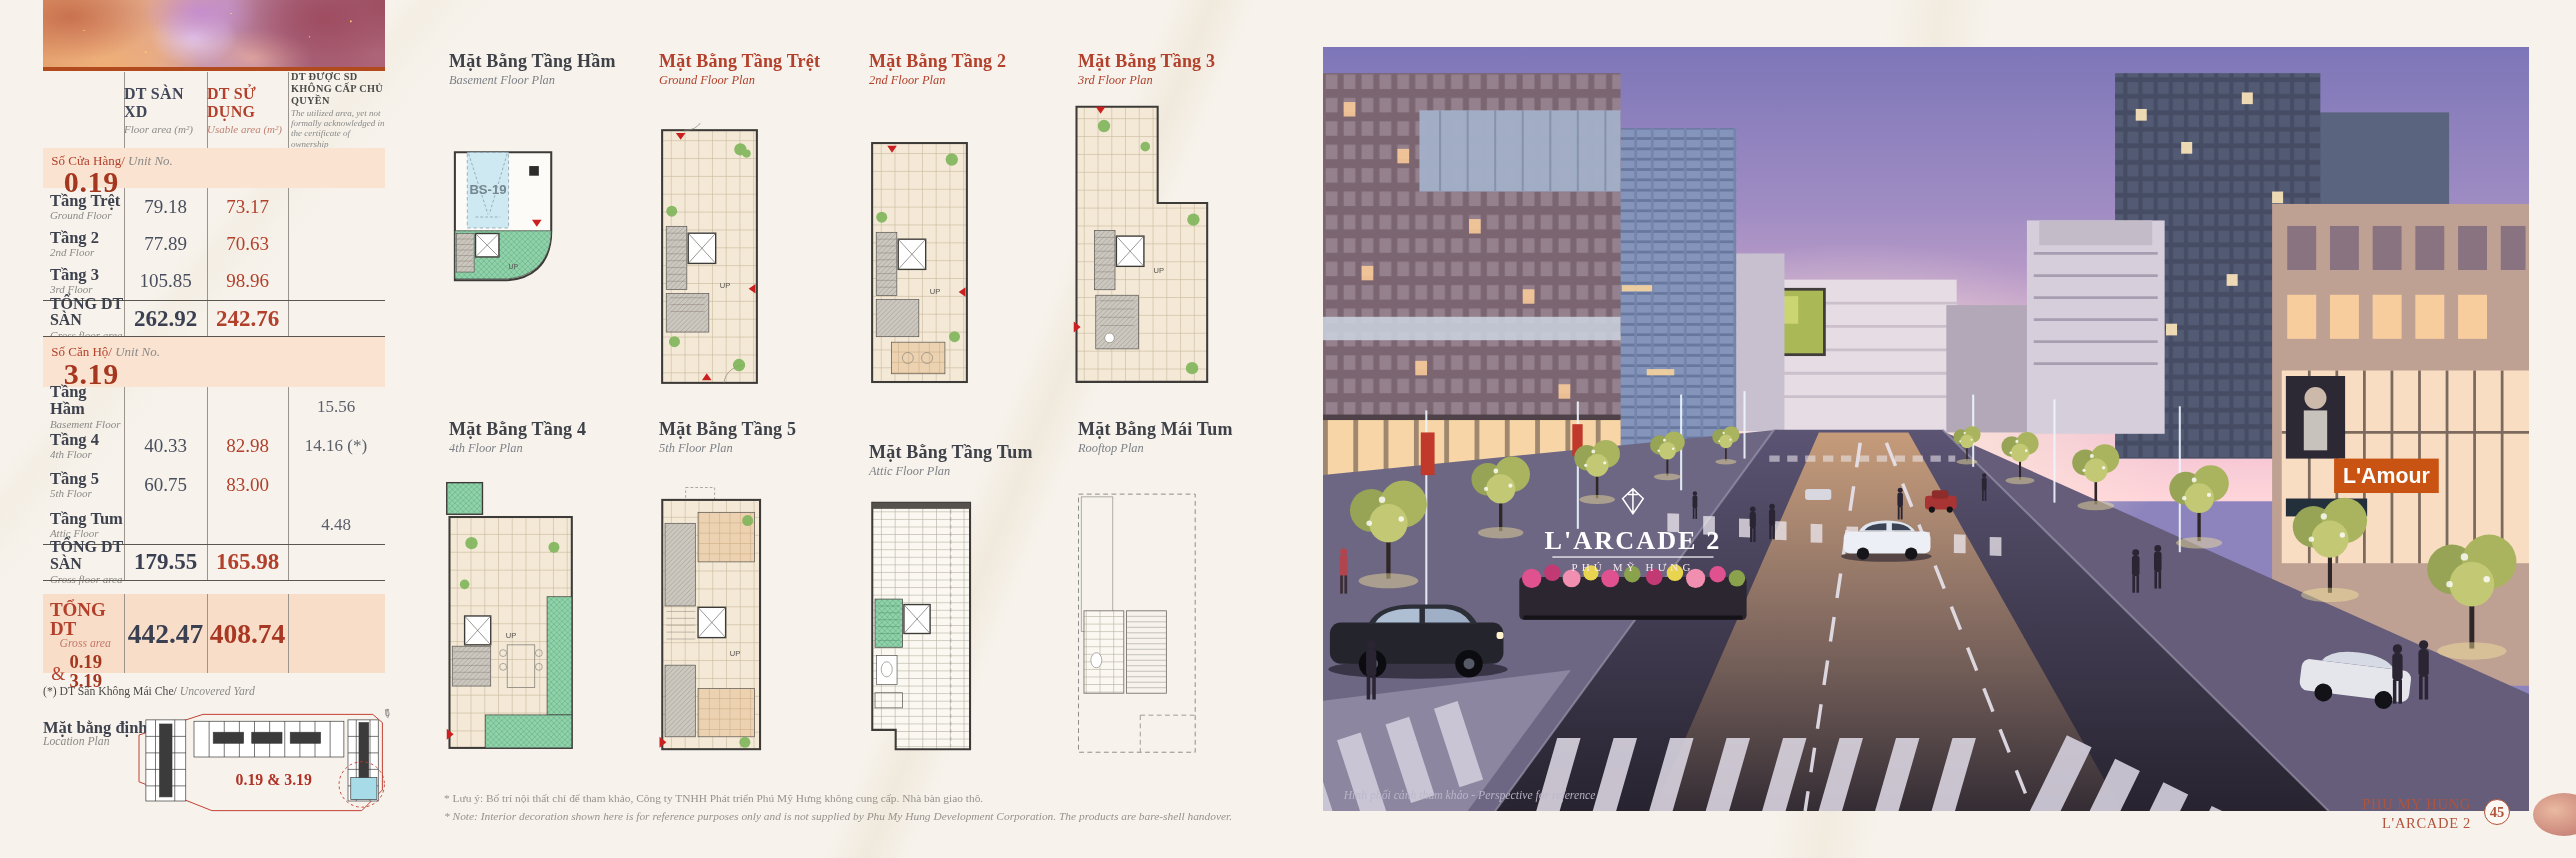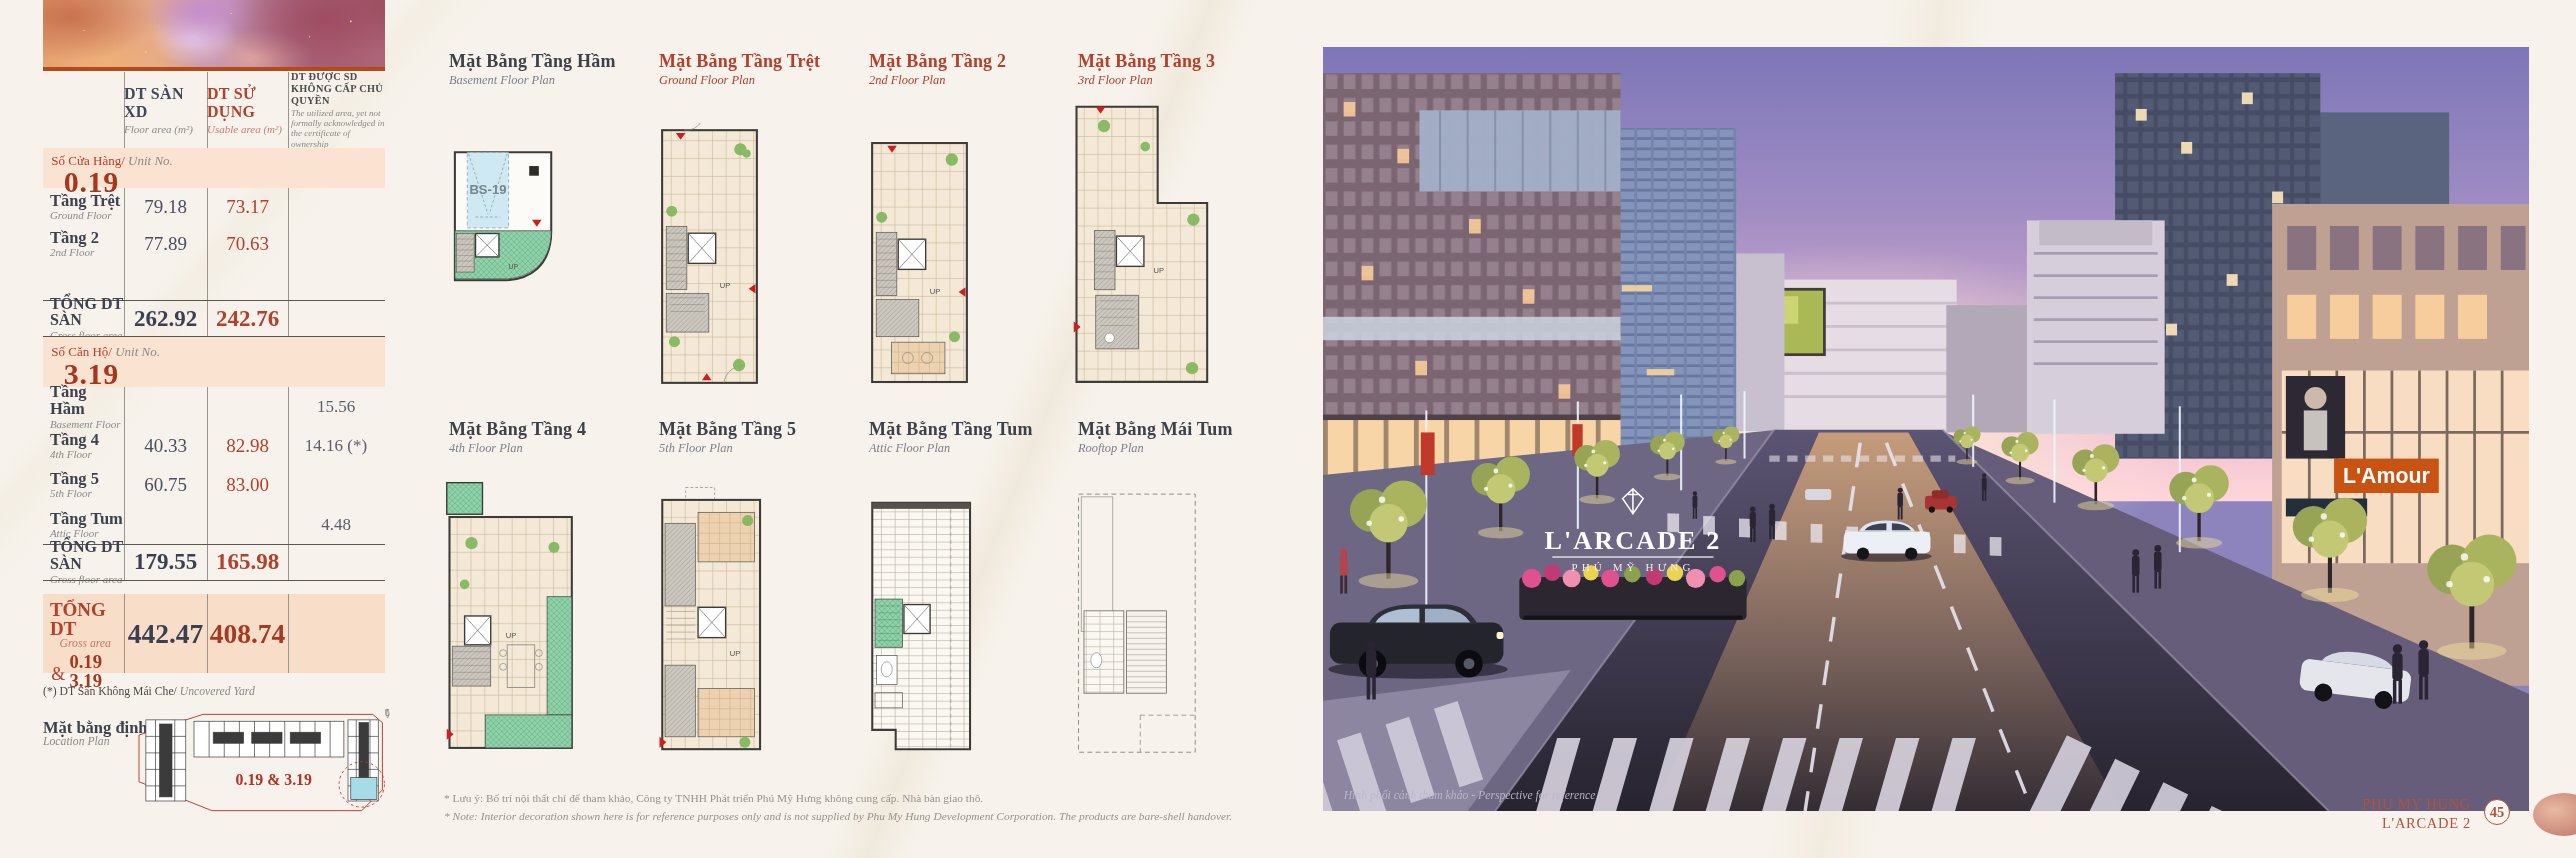--- a/index.html
+++ b/index.html
@@ -167,20 +167,29 @@
     </div>
     <div class="trow" style="top:225px;height:37px">
       <div class="cell c1">
           <div class="lv">Tầng 2</div>
           <div class="le">2nd Floor</div>
         </div>
       <div class="cell c2 num">77.89</div>
       <div class="cell c3 num red">70.63</div>
       <div class="cell c4 num sm"></div>
     </div>
+    <div class="trow" style="top:262px;height:37px">
+      <div class="cell c1">
+          <div class="lv">Tầng 3</div>
+          <div class="le">3rd Floor</div>
+        </div>
+      <div class="cell c2 num">105.85</div>
+      <div class="cell c3 num red">98.96</div>
+      <div class="cell c4 num sm"></div>
+    </div>
     <div class="hline" style="top:300px"></div>
     <div class="trow tot" style="top:301px;height:35px">
       <div class="cell c1">
           <div class="lv">TỔNG DT SÀN</div>
           <div class="le">Gross floor area</div>
         </div>
       <div class="cell c2 num">262.92</div>
       <div class="cell c3 num red">242.76</div>
     </div>
     <div class="hline" style="top:336px"></div>
@@ -301,21 +310,21 @@
       <div class="fp-en red">3rd Floor Plan</div>
     </div>
   <div class="fp" style="left:449px;top:419px">
     <div class="fp-vi">Mặt Bằng Tầng 4</div>
       <div class="fp-en">4th Floor Plan</div>
     </div>
   <div class="fp" style="left:659px;top:419px">
     <div class="fp-vi">Mặt Bằng Tầng 5</div>
       <div class="fp-en">5th Floor Plan</div>
     </div>
-  <div class="fp" style="left:869px;top:419px">
+  <div class="fp" style="left:869px;top:442px">
     <div class="fp-vi">Mặt Bằng Tầng Tum</div>
       <div class="fp-en">Attic Floor Plan</div>
     </div>
   <div class="fp" style="left:1078px;top:419px">
     <div class="fp-vi">Mặt Bằng Mái Tum</div>
       <div class="fp-en">Rooftop Plan</div>
     </div>
 
   <svg class="plan" style="left:448px;top:148px" width="117" height="138" viewBox="0 0 170 200">
     <path d="M10,6 H150 V120 C150,172 118,192 80,192 H10 Z" fill="#fdfbf7" stroke="#3d3b38" stroke-width="3"></path>

